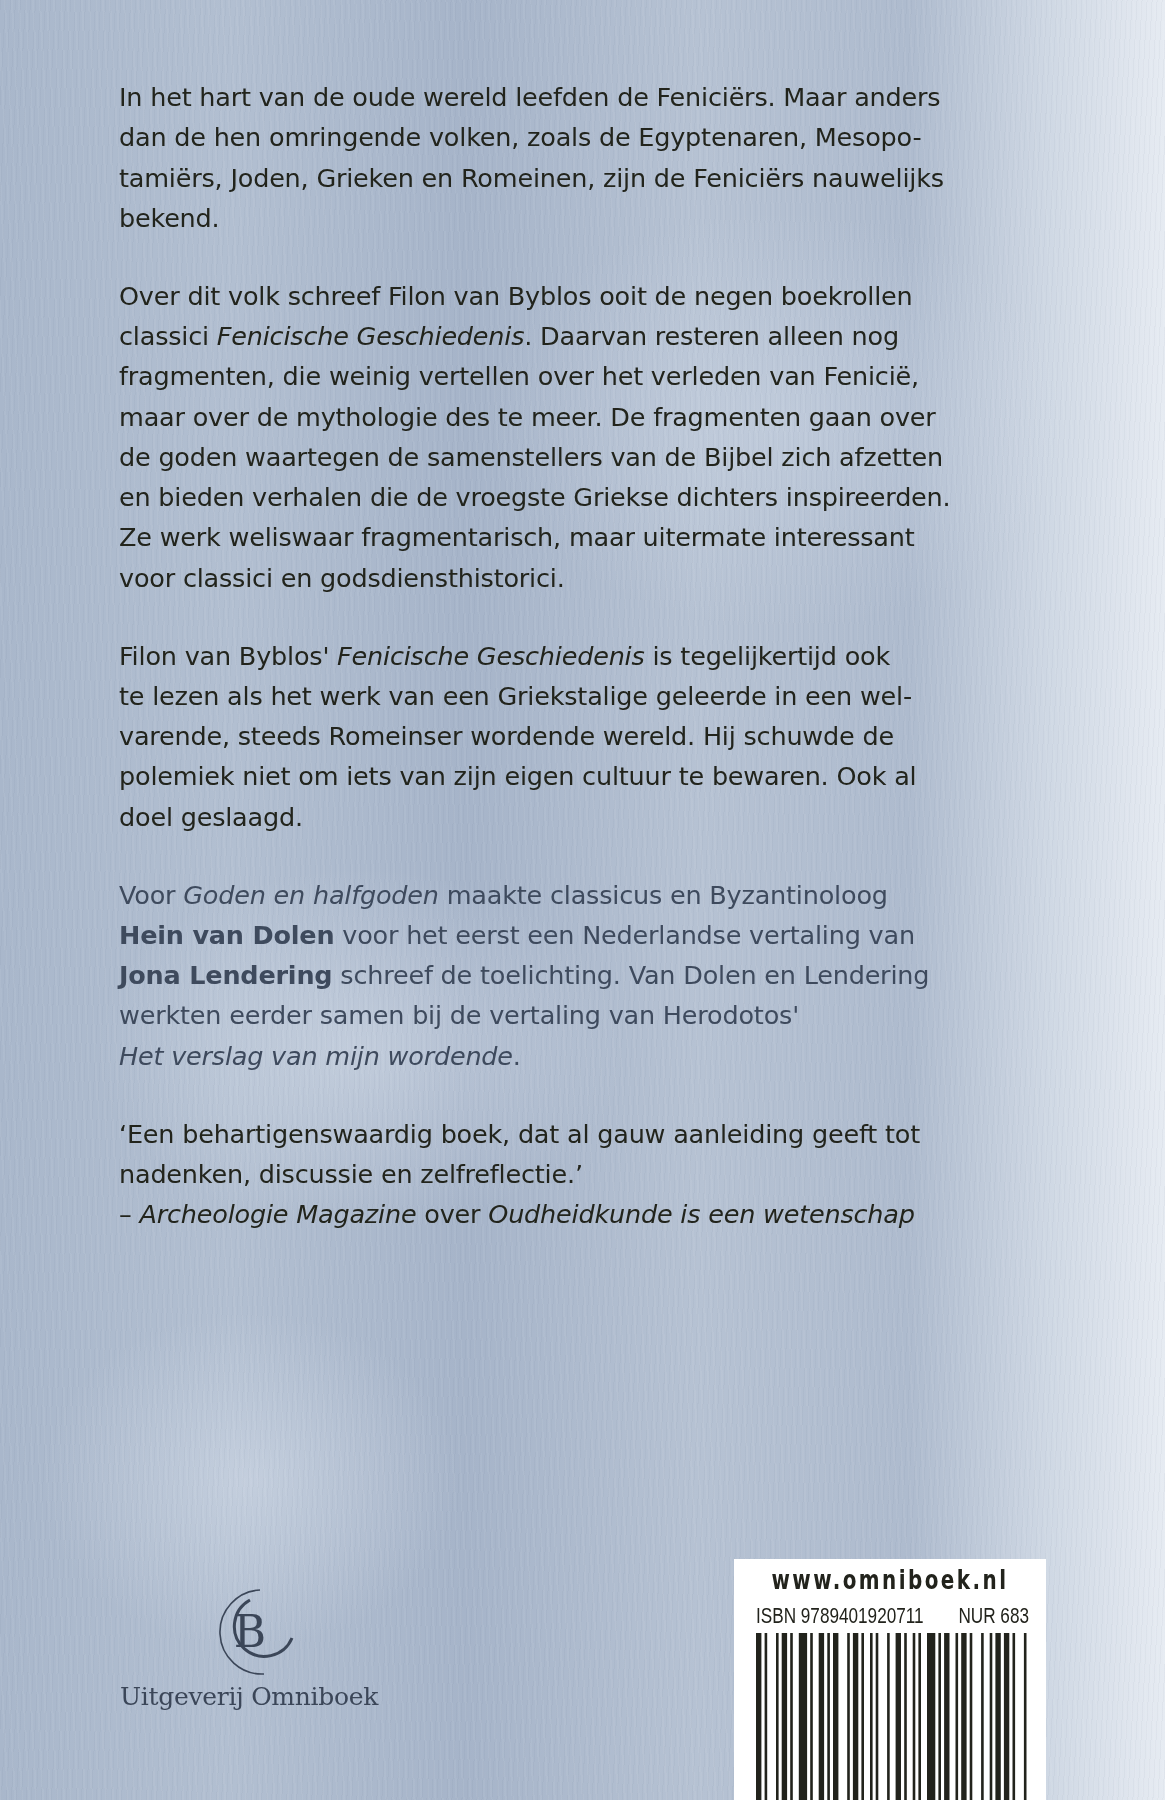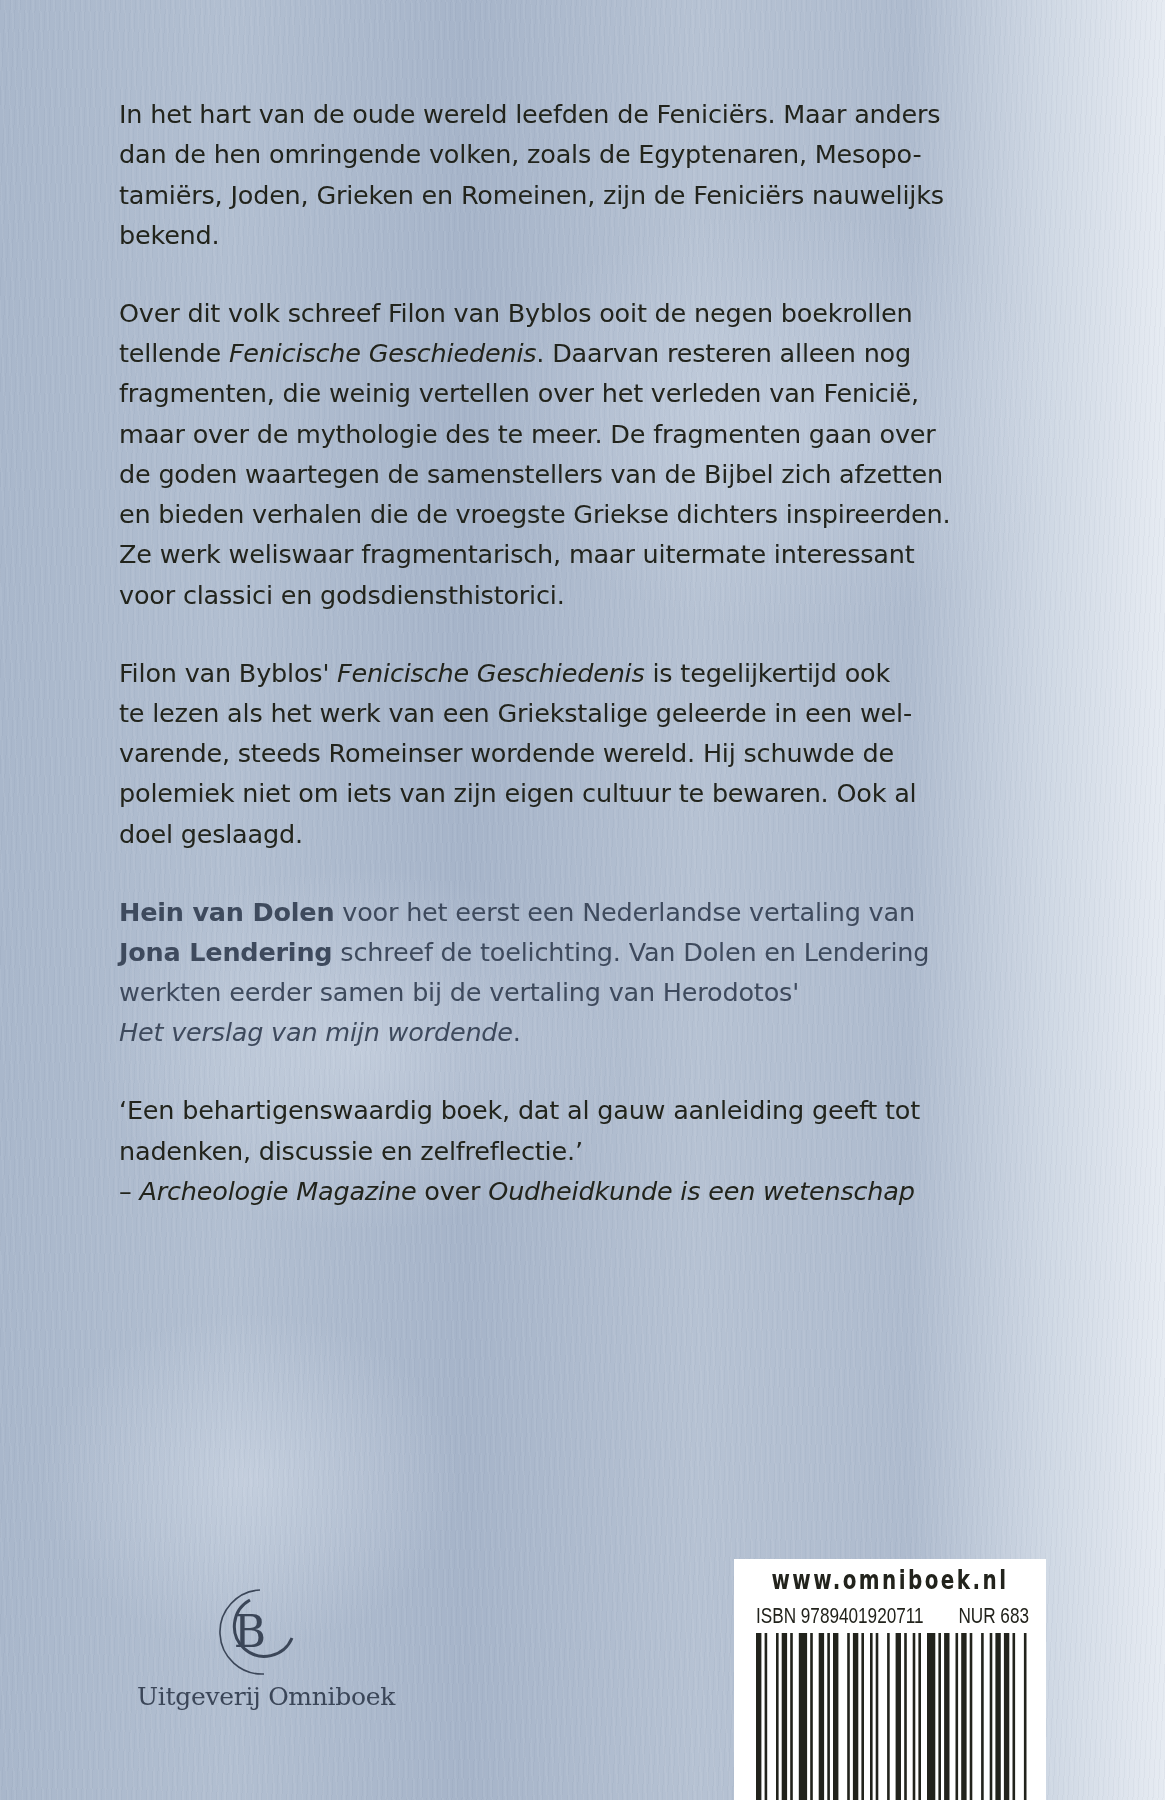--- a/index.html
+++ b/index.html
@@ -12,36 +12,36 @@
       radial-gradient(ellipse 300px 240px at 250px 1480px, rgba(230,236,245,0.35), rgba(230,236,245,0) 70%),
       linear-gradient(90deg, #a9b7cb 0%, #b2bfd1 20%, #a6b4c9 40%, #b6c2d3 60%, #aebbce 78%, #cfd8e4 90%, #e6ebf2 100%);
   }
   .grain {
     position: absolute; inset: 0; pointer-events: none;
     background:
       repeating-linear-gradient(87deg, rgba(255,255,255,0.05) 0 2px, rgba(255,255,255,0) 2px 7px),
       repeating-linear-gradient(93deg, rgba(60,75,100,0.04) 0 1px, rgba(60,75,100,0) 1px 5px);
   }
   .text-block {
-    position: absolute; left: 119px; top: 94px; width: 920px;
+    position: absolute; left: 119px; top: 77px; width: 920px;
     font-size: 25.5px; letter-spacing: -0.2px;
   }
   .para { margin: 0 0 37.5px 0; }
   .line { display: block; height: 40.3px; line-height: 40.3px; white-space: nowrap; }
   .dark { color: #22241c; }
   .slate { color: #3e4a5d; }
   .it { font-style: italic; }
   .bd { font-weight: bold; margin-top: 32px; }
 
   .logo {
     position: absolute; left: 112px; top: 1578px; width: 270px; height: 150px;
   }
   .logo svg { position: absolute; left: 90px; top: 0; }
   .logo-text {
-    position: absolute; left: 25px; top: 104px;
+    position: absolute; left: 8px; top: 104px;
     font-family: "DejaVu Serif", "Liberation Serif", serif;
     font-size: 25px; color: #3b4658; letter-spacing: -0.3px; white-space: nowrap;
   }
 
   .barcode-box {
     position: absolute; left: 734px; top: 1559px; width: 312px; height: 317px;
     background: #ffffff;
   }
   .bc-url {
     position: absolute; left: 0; width: 312px; top: 5px; text-align: center;
@@ -72,36 +72,37 @@
 
 <div class="text-block" id="text-block">
     <div class="para dark">
       <span class="line"><span>In het hart van de oude wereld leefden de Feniciërs. Maar anders</span></span>
       <span class="line"><span>dan de hen omringende volken, zoals de Egyptenaren, Mesopo-</span></span>
       <span class="line"><span>tamiërs, Joden, Grieken en Romeinen, zijn de Feniciërs nauwelijks</span></span>
       <span class="line"><span>bekend.</span></span>
     </div>
     <div class="para dark">
       <span class="line"><span>Over dit volk schreef Filon van Byblos ooit de negen boekrollen</span></span>
-      <span class="line"><span>tellende </span><span class="it">Fenicische Geschiedenis</span><span>. Daarvan resteren alleen nog</span></span>
+      <span class="line"><span>classici </span><span class="it">Fenicische Geschiedenis</span><span>. Daarvan resteren alleen nog</span></span>
       <span class="line"><span>fragmenten, die weinig vertellen over het verleden van Fenicië,</span></span>
       <span class="line"><span>maar over de mythologie des te meer. De fragmenten gaan over</span></span>
       <span class="line"><span>de goden waartegen de samenstellers van de Bijbel zich afzetten</span></span>
       <span class="line"><span>en bieden verhalen die de vroegste Griekse dichters inspireerden.</span></span>
       <span class="line"><span>Ze werk weliswaar fragmentarisch, maar uitermate interessant</span></span>
       <span class="line"><span>voor classici en godsdiensthistorici.</span></span>
     </div>
     <div class="para dark">
       <span class="line"><span>Filon van Byblos' </span><span class="it">Fenicische Geschiedenis</span><span> is tegelijkertijd ook</span></span>
       <span class="line"><span>te lezen als het werk van een Griekstalige geleerde in een wel-</span></span>
       <span class="line"><span>varende, steeds Romeinser wordende wereld. Hij schuwde de</span></span>
       <span class="line"><span>polemiek niet om iets van zijn eigen cultuur te bewaren. Ook al</span></span>
       <span class="line"><span>doel geslaagd.</span></span>
     </div>
     <div class="para slate">
+      <span class="line"><span>Voor </span><span class="it">Goden en halfgoden</span><span> maakte classicus en Byzantinoloog</span></span>
       <span class="line"><span class="bd">Hein van Dolen</span><span> voor het eerst een Nederlandse vertaling van</span></span>
       <span class="line"><span class="bd">Jona Lendering</span><span> schreef de toelichting. Van Dolen en Lendering</span></span>
       <span class="line"><span>werkten eerder samen bij de vertaling van Herodotos'</span></span>
       <span class="line"><span class="it">Het verslag van mijn wordende</span><span>.</span></span>
     </div>
     <div class="para dark">
       <span class="line"><span>‘Een behartigenswaardig boek, dat al gauw aanleiding geeft tot</span></span>
       <span class="line"><span>nadenken, discussie en zelfreflectie.’</span></span>
       <span class="line"><span>– </span><span class="it">Archeologie Magazine</span><span> over </span><span class="it">Oudheidkunde is een wetenschap</span></span>
     </div>

